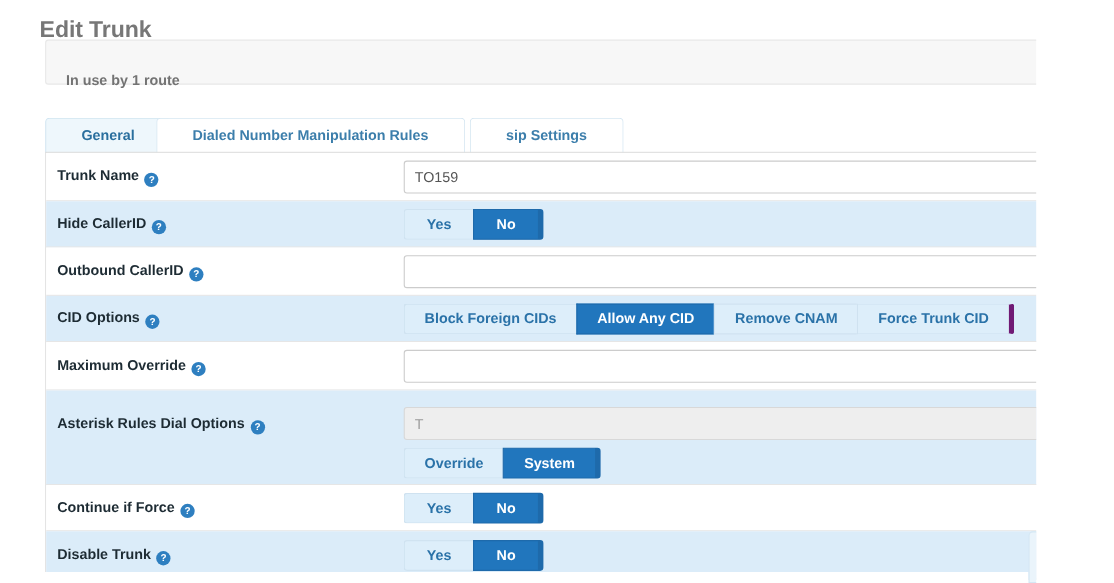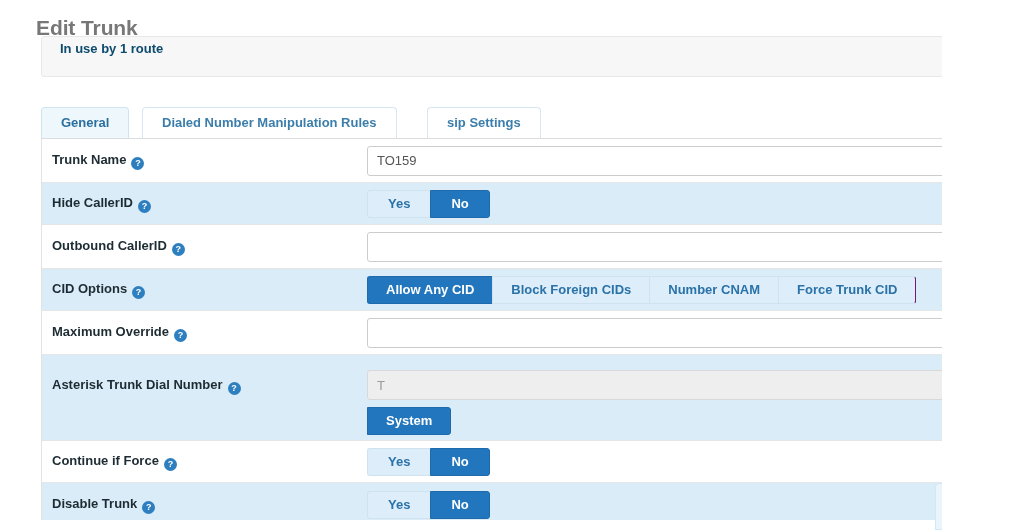--- a/index.html
+++ b/index.html
@@ -31,39 +31,39 @@
   .alert-box {
     position: absolute;
     left: 41px; top: 36px;
     width: 1010px; height: 41px;
     background: #f7f7f7;
     border: 1px solid #e8e8e8;
     border-radius: 3px;
   }
   .alert-text {
     position: absolute;
-    left: 18px; top: 4px;
-    font-size: 13px;
-    font-weight: bold;
-    color: #0c4a6e;
+    left: 18px; top: 28px;
+    font-size: 13px;
+    font-weight: bold;
+    color: #737373;
     white-space: nowrap;
   }
 
   
   .tabs {
     position: absolute;
     left: 41px; top: 107px;
     width: 1010px; height: 32px;
   }
   .tab {
     position: absolute;
     top: 0;
     height: 32px;
     line-height: 30px;
-    padding: 0 19px;
+    padding: 0 32px;
     font-size: 13px;
     font-weight: bold;
     color: #3c7eab;
     background: #ffffff;
     border: 1px solid #d6e7f2;
     border-bottom: none;
     border-radius: 4px 4px 0 0;
     white-space: nowrap;
     cursor: pointer;
   }
@@ -164,21 +164,21 @@
     font-size: 13px;
     font-weight: bold;
     color: #2a72a8;
     background: #ddeefa;
     border: 1px solid #cfe2f0;
     border-right: none;
     cursor: pointer;
     white-space: nowrap;
   }
   .btn:first-child { border-radius: 3px 0 0 3px; }
-  .btn:last-child  { border-radius: 0 3px 3px 0; border-right: 1px solid #701a75; }
+  .btn:last-child  { border-radius: 0 3px 3px 0; border-right: 5px solid #701a75; }
   .btn.active {
     background: #2176bd;
     border-color: #1e6aab;
     color: #ffffff;
   }
   .btn.yn { padding: 0 20px; }
 
   
   .submit-bar {
     position: absolute;
@@ -267,40 +267,41 @@
         <span>Outbound CallerID</span><span class="help">?</span>
       </span>
       <input class="text-input" type="text" value="" style="">
     </div>
 
     <div class="row h42 alt">
       <span class="label">
         <span>CID Options</span><span class="help">?</span>
       </span>
       <div class="btn-group">
+        <div class="btn">Block Foreign CIDs</div>
         <div class="btn active">Allow Any CID</div>
-        <div class="btn">Block Foreign CIDs</div>
-        <div class="btn">Number CNAM</div>
+        <div class="btn">Remove CNAM</div>
         <div class="btn">Force Trunk CID</div>
       </div>
     </div>
 
     <div class="row h44">
       <span class="label">
         <span>Maximum Override</span><span class="help">?</span>
       </span>
       <input class="text-input" type="text" value="" style="">
     </div>
 
     <div class="row h86 alt">
       <span class="label">
-        <span>Asterisk Trunk Dial Number</span><span class="help">?</span>
+        <span>Asterisk Rules Dial Options</span><span class="help">?</span>
       </span>
       <input class="text-input disabled" type="text" disabled="" value="T" style="">
       <div class="btn-group">
+        <div class="btn">Override</div>
         <div class="btn active">System</div>
       </div>
     </div>
 
     <div class="row h42">
       <span class="label">
         <span>Continue if Force</span><span class="help">?</span>
       </span>
       <div class="btn-group">
         <div class="btn yn">Yes</div>

